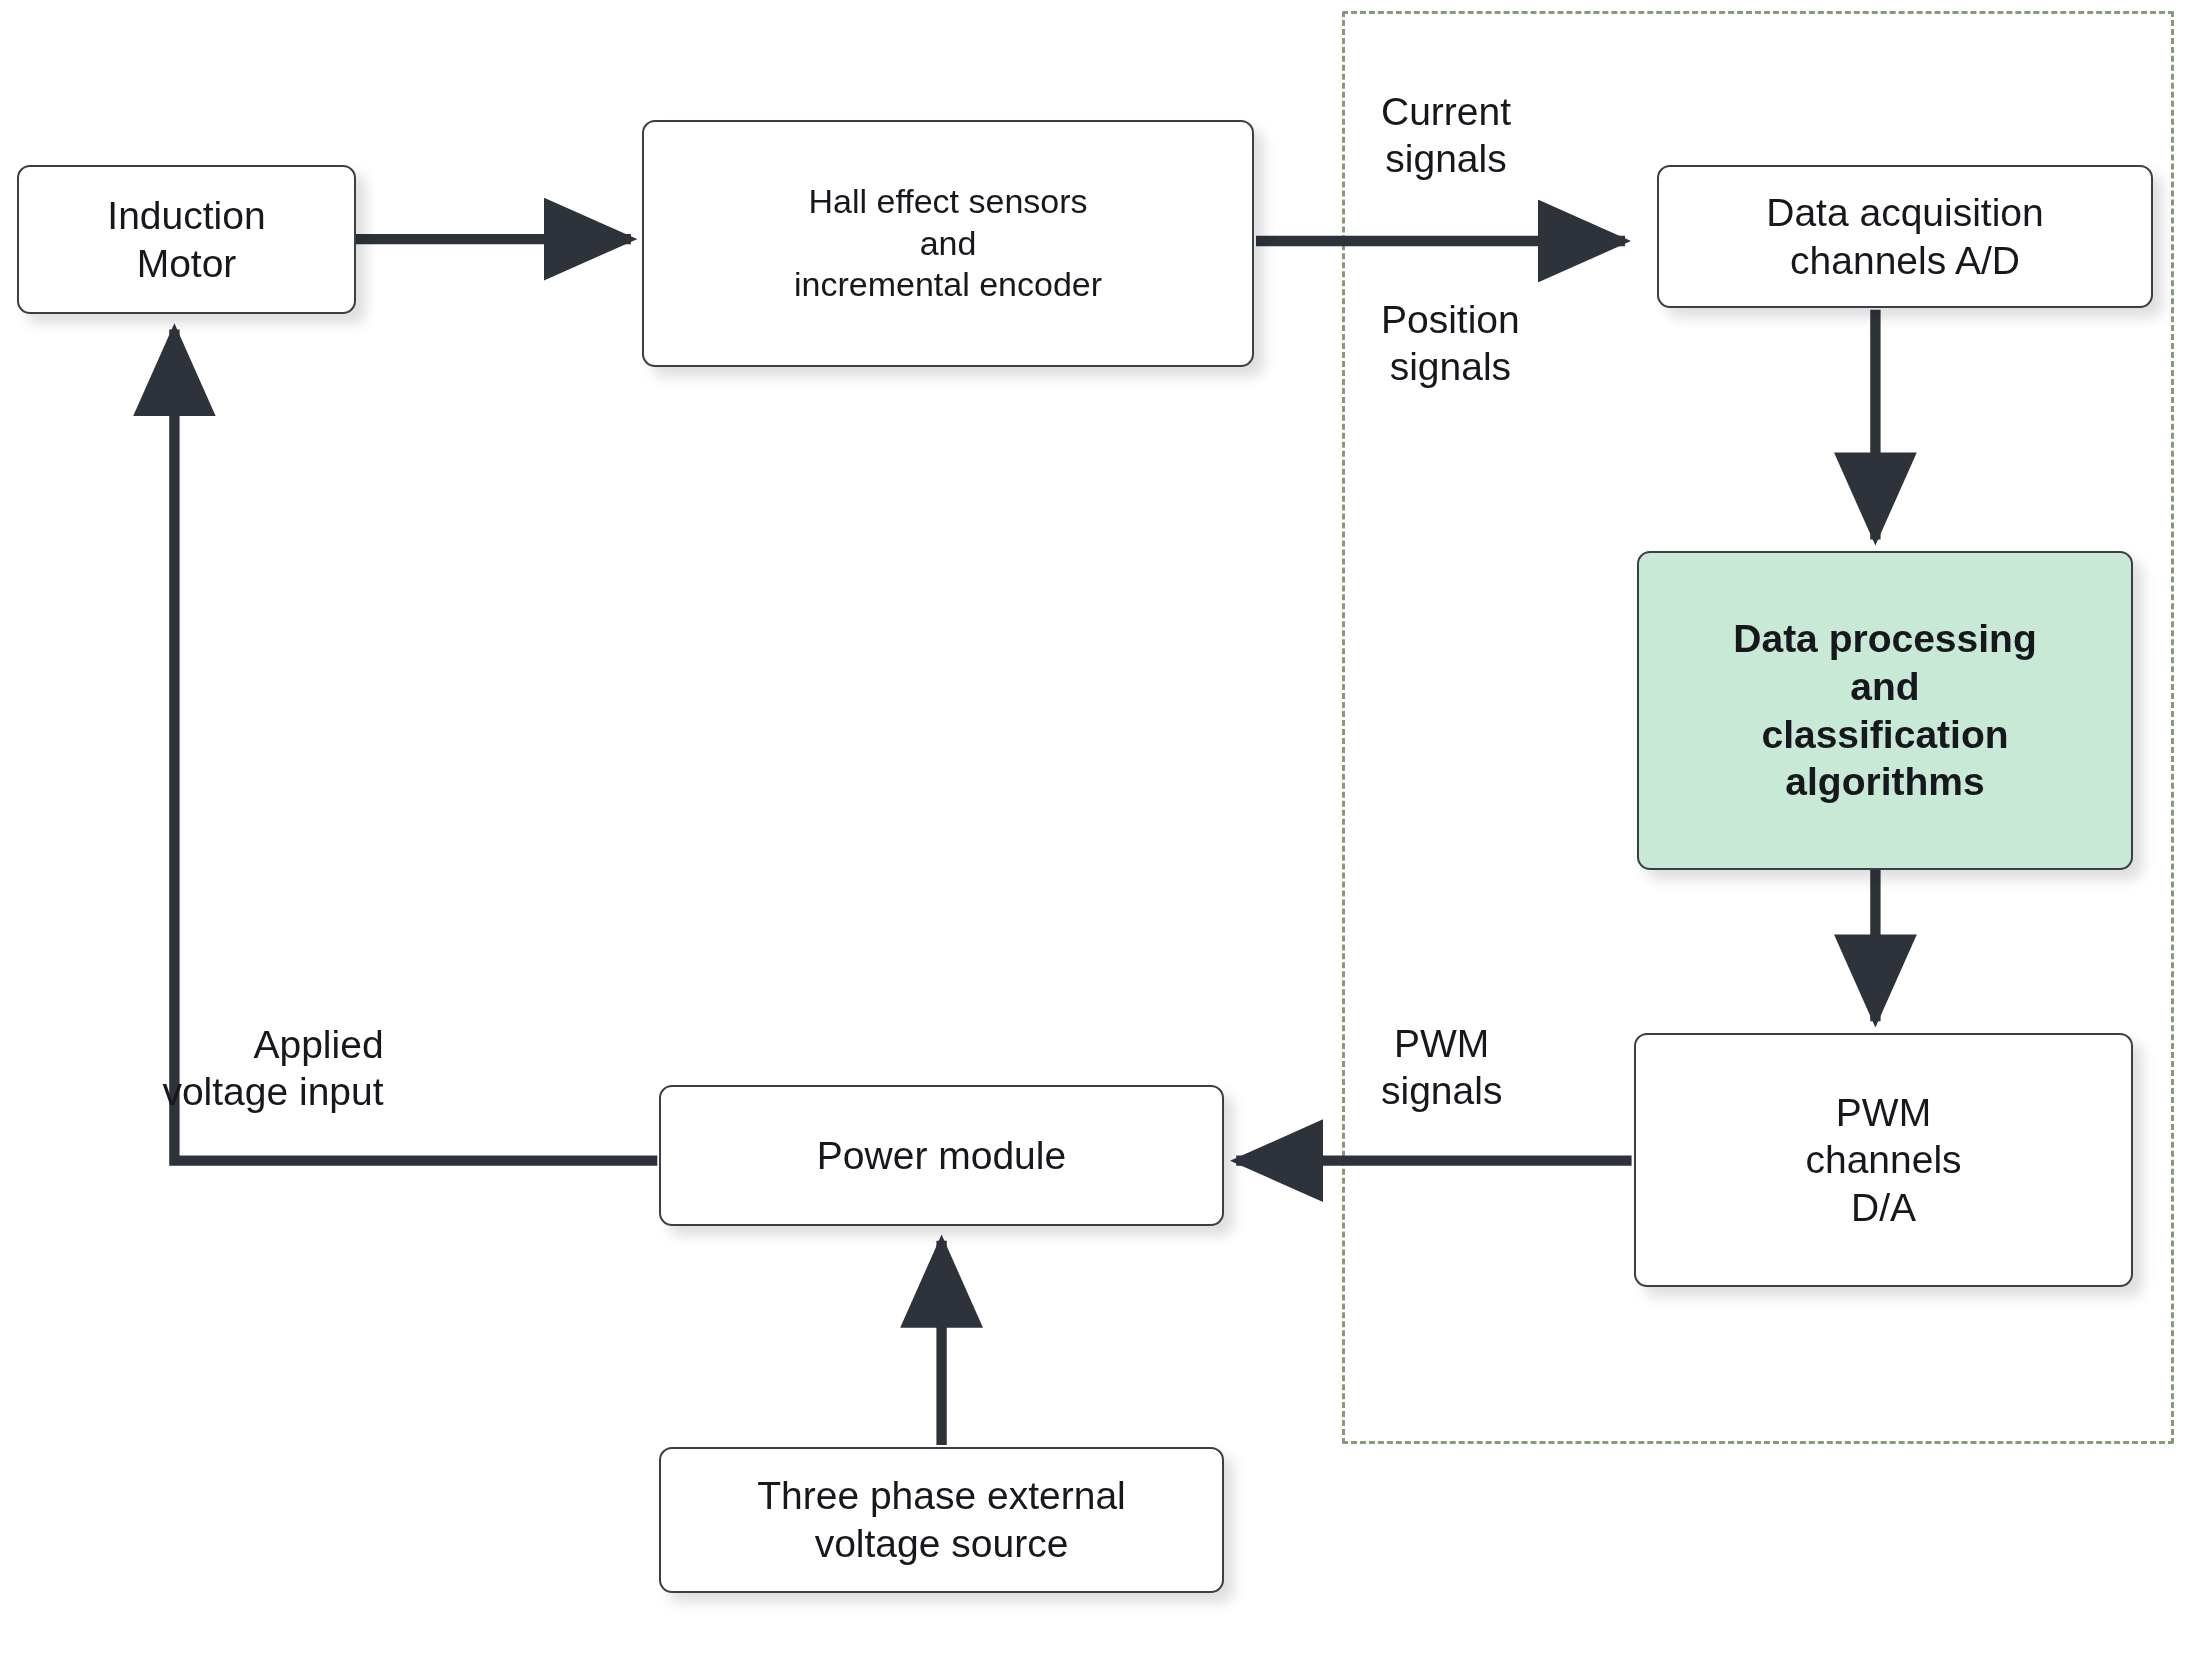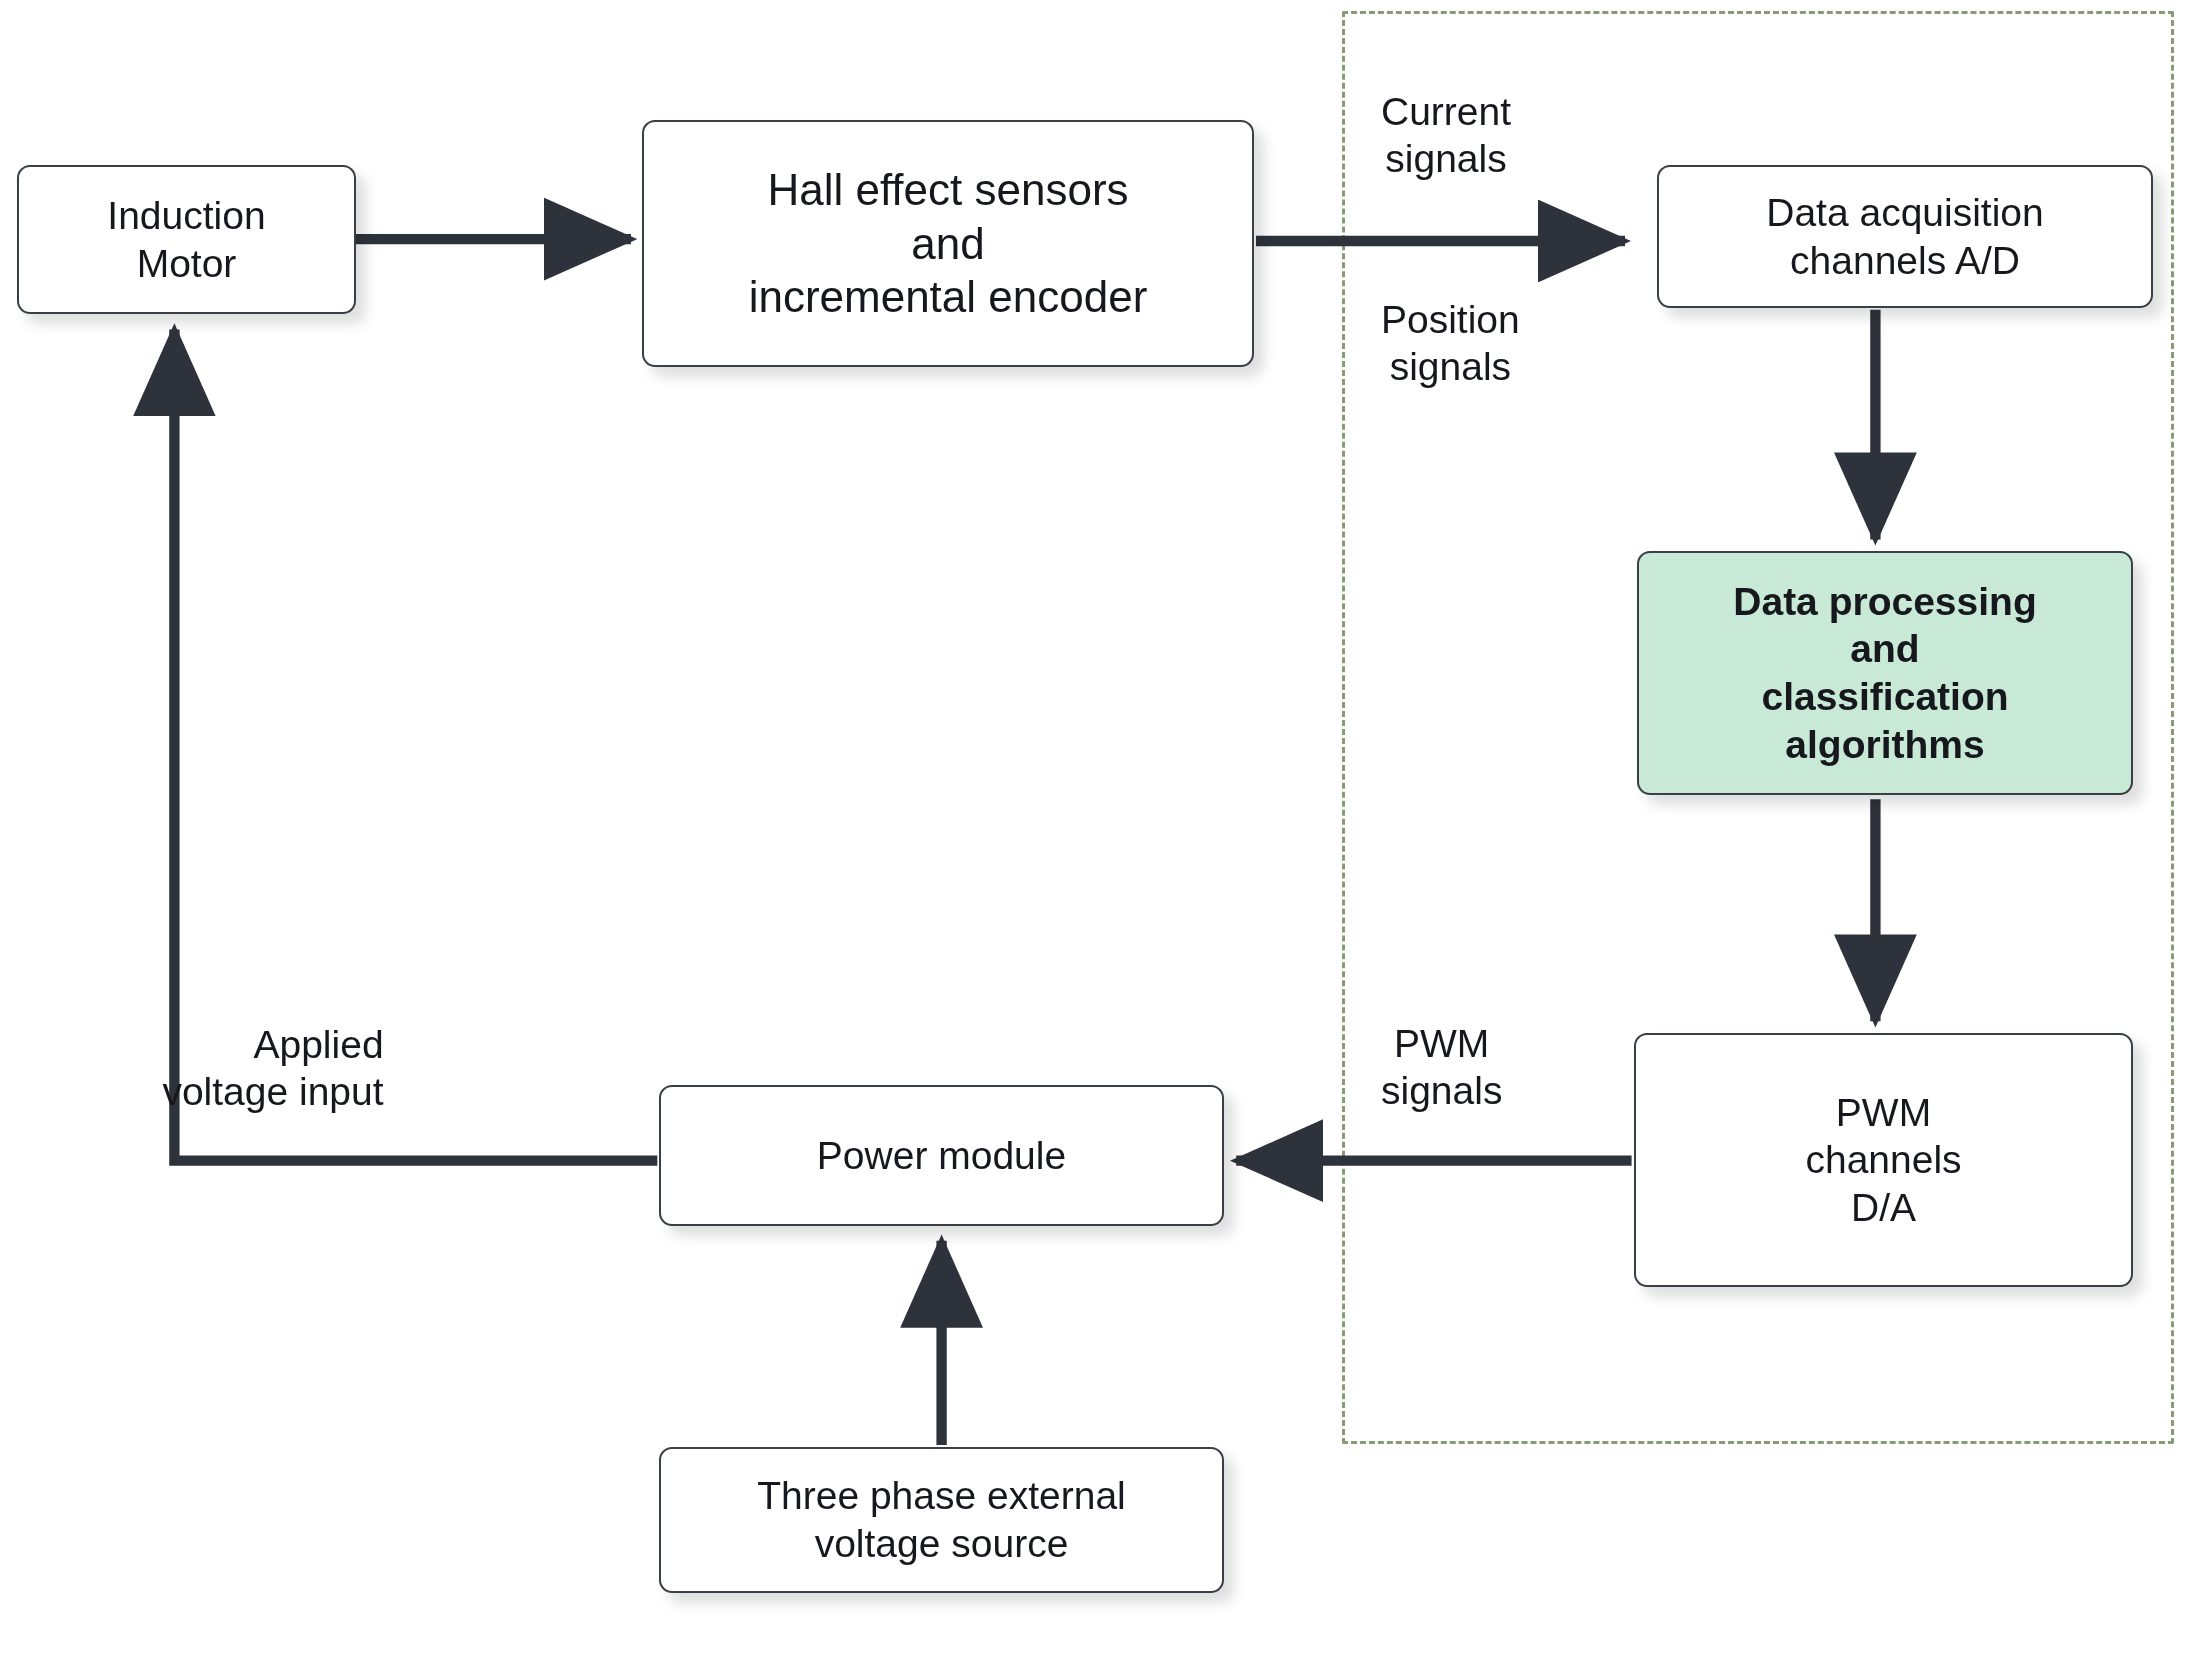--- a/index.html
+++ b/index.html
@@ -92,32 +92,32 @@
     <polyline points="698,1233 185,1233 185,350" fill="none" stroke="#2e333b" stroke-width="11" marker-end="url(#arrowhead)"></polyline>
 
     <line x1="1000" y1="1535" x2="1000" y2="1318" stroke="#2e333b" stroke-width="11" marker-end="url(#arrowhead)"></line>
   </svg>
 
   <div class="node" id="node-induction-motor" style="left: 17px; top: 165px; width: 339px; height: 149px; font-size: 39px; border-color: rgb(58, 63, 71); color: rgb(22, 24, 29);">
     <span class="label">Induction
 Motor</span>
   </div>
 
-  <div class="node" id="node-hall-effect-sensors" style="left: 642px; top: 120px; width: 612px; height: 247px; font-size: 44px; border-color: rgb(58, 63, 71); color: rgb(22, 24, 29);">
+  <div class="node" id="node-hall-effect-sensors" style="left: 642px; top: 120px; width: 612px; height: 247px; font-size: 34px; border-color: rgb(58, 63, 71); color: rgb(22, 24, 29);">
     <span class="label">Hall effect sensors
 and
 incremental encoder</span>
   </div>
 
   <div class="node" id="node-data-acquisition" style="left: 1637px; top: 165px; width: 496px; height: 143px; font-size: 39px; border-color: rgb(58, 63, 71); color: rgb(22, 24, 29); margin-left: 20px;">
     <span class="label">Data acquisition
 channels A/D</span>
   </div>
 
-  <div class="node green" id="node-data-processing" style="left: 1637px; top: 551px; width: 496px; height: 244px; font-size: 39px; background: rgb(200, 233, 214); border-color: rgb(58, 63, 71); color: rgb(22, 24, 29);">
+  <div class="node green" id="node-data-processing" style="left: 1637px; top: 551px; width: 496px; height: 319px; font-size: 39px; background: rgb(200, 233, 214); border-color: rgb(58, 63, 71); color: rgb(22, 24, 29);">
     <span class="label">Data processing
 and
 classification
 algorithms</span>
   </div>
 
   <div class="node" id="node-pwm-channels" style="left: 1634px; top: 1033px; width: 499px; height: 254px; font-size: 39px; border-color: rgb(58, 63, 71); color: rgb(22, 24, 29);">
     <span class="label">PWM
 channels
 D/A</span>

